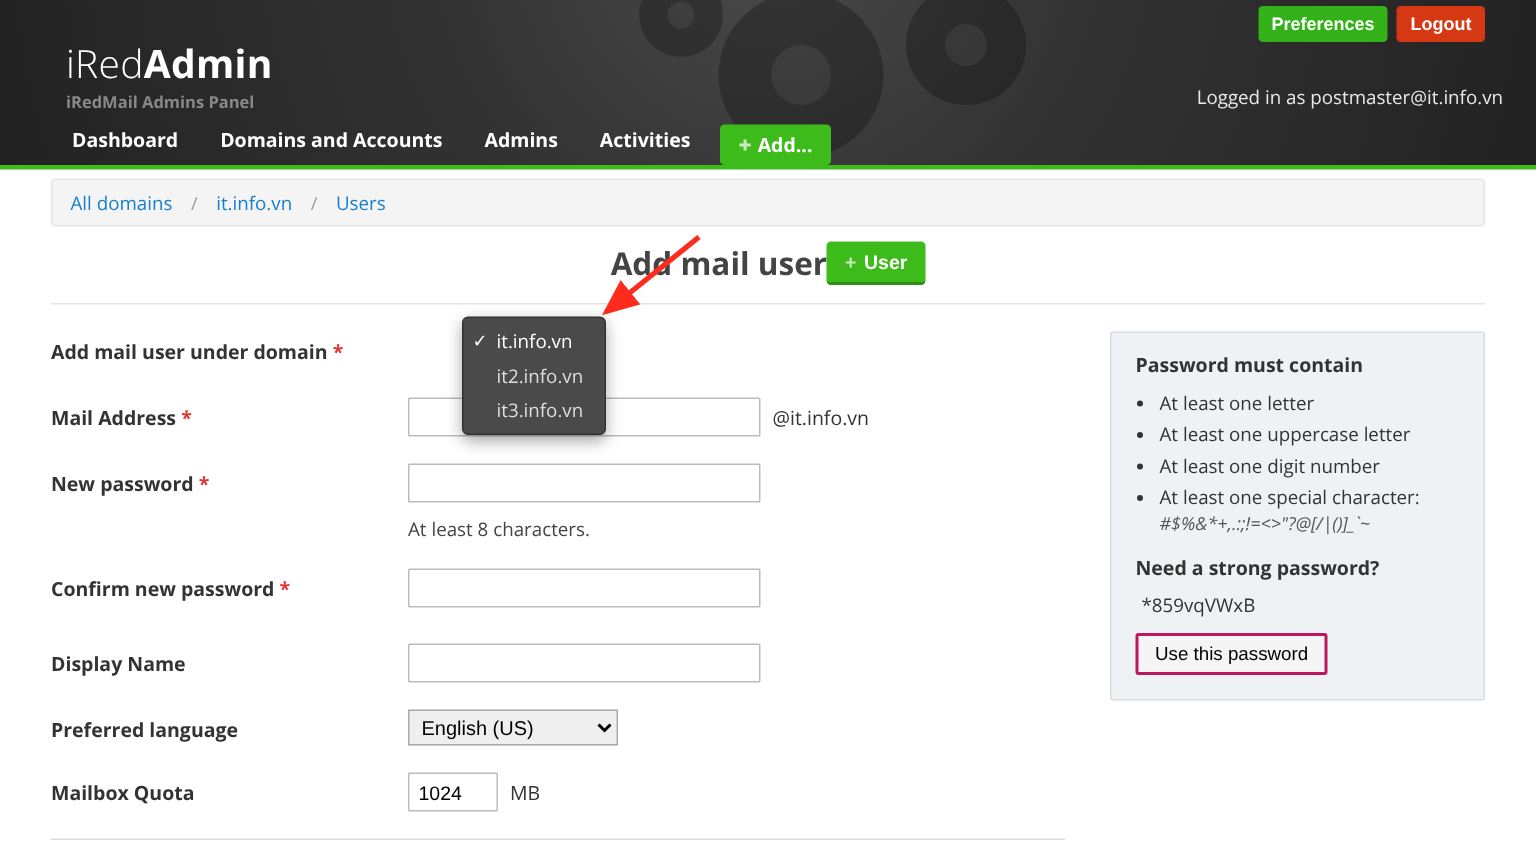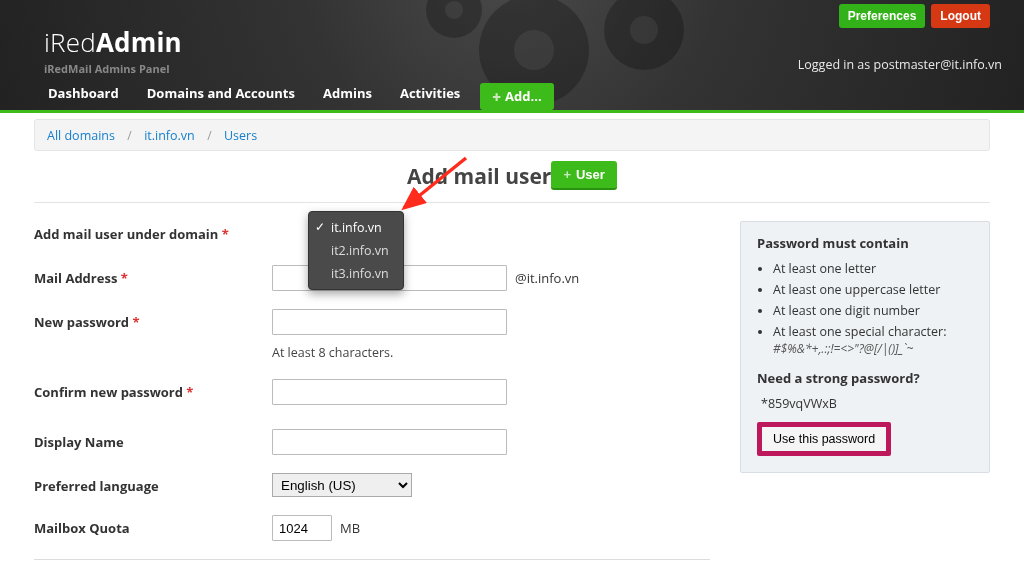--- a/index.html
+++ b/index.html
@@ -235,21 +235,21 @@
     font-size: 12.5px;
     color: #333;
   }
   .panel h4 { font-size: 13px; font-weight: 700; margin-bottom: 8px; }
   .panel ul { padding-left: 16px; margin-bottom: 12px; }
   .panel ul li { margin-bottom: 4px; }
   .panel .code { font-style: italic; color: #555; font-size: 12px; }
   .panel .btn-usepwd {
     display: inline-block;
     background: #f5f5f5;
-    border: 5px solid #be185d;
+    border: 2px solid #be185d;
     border-radius: 2px;
     padding: 5px 11px;
     font-size: 12.5px;
     cursor: pointer;
   }
 </style>
 </head>
 <body>
 
 <div class="header">

